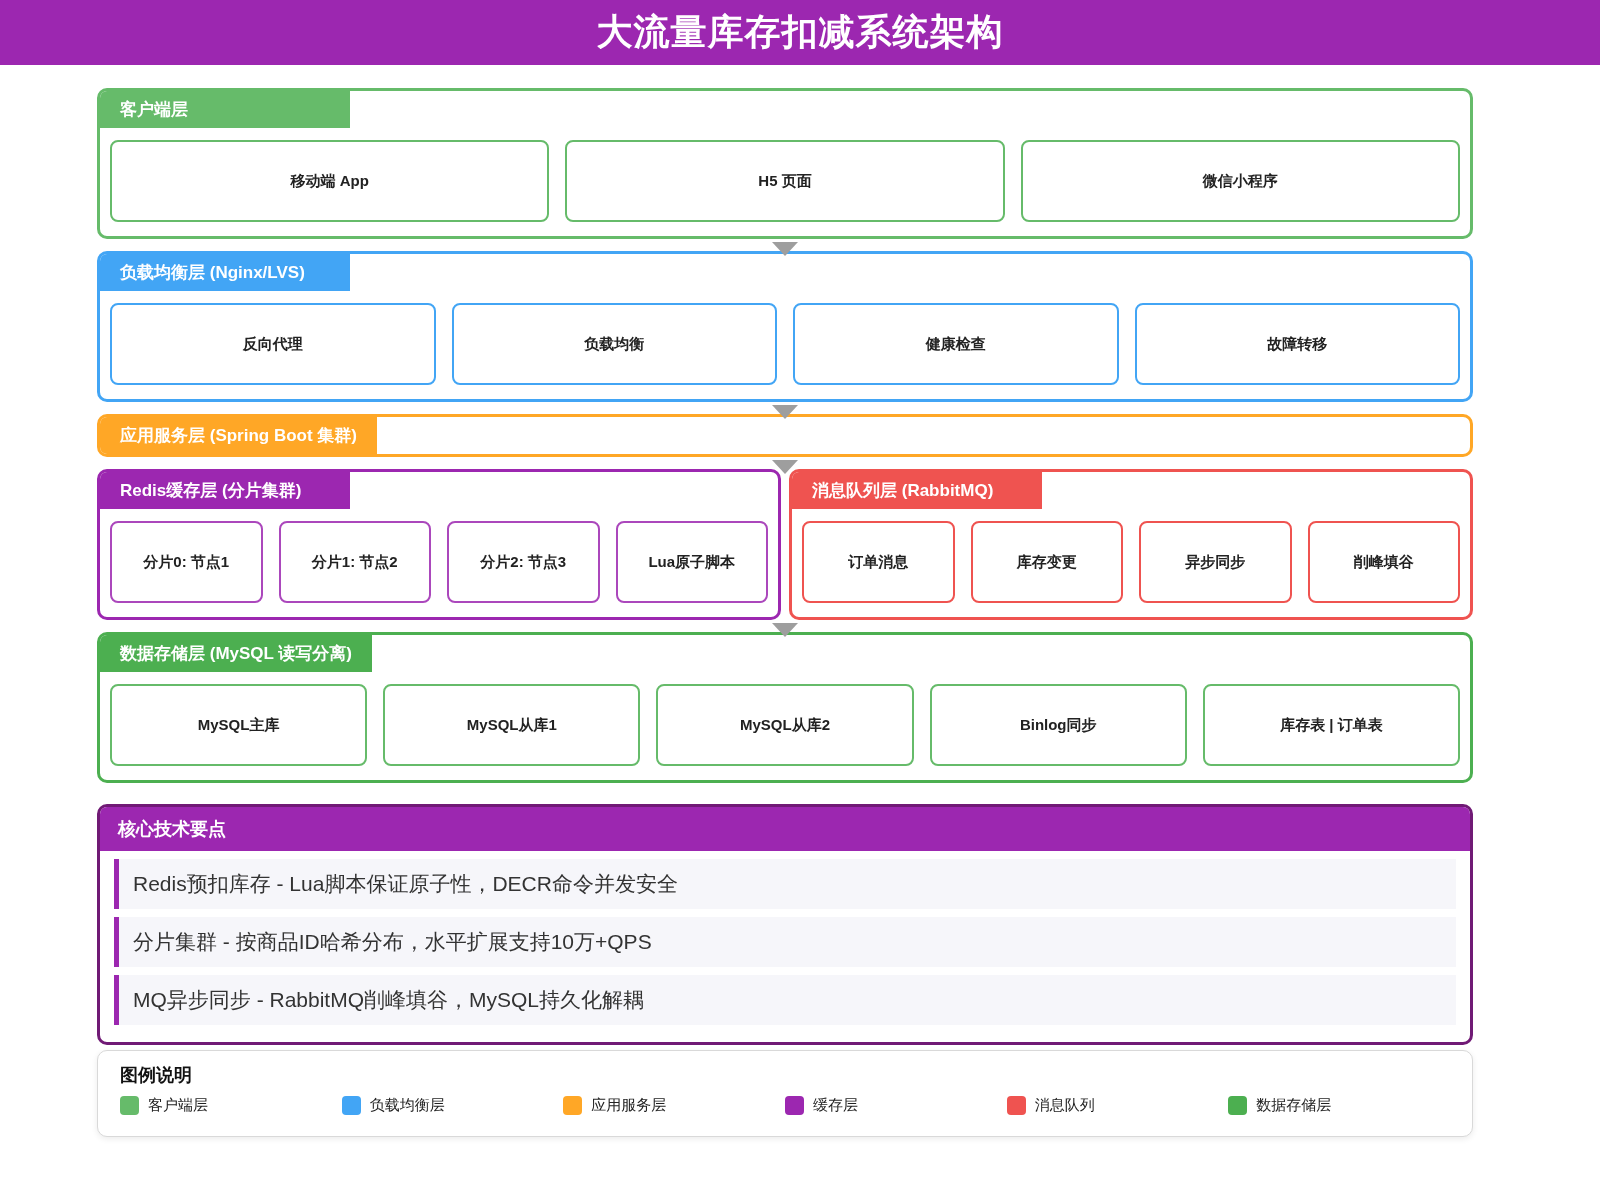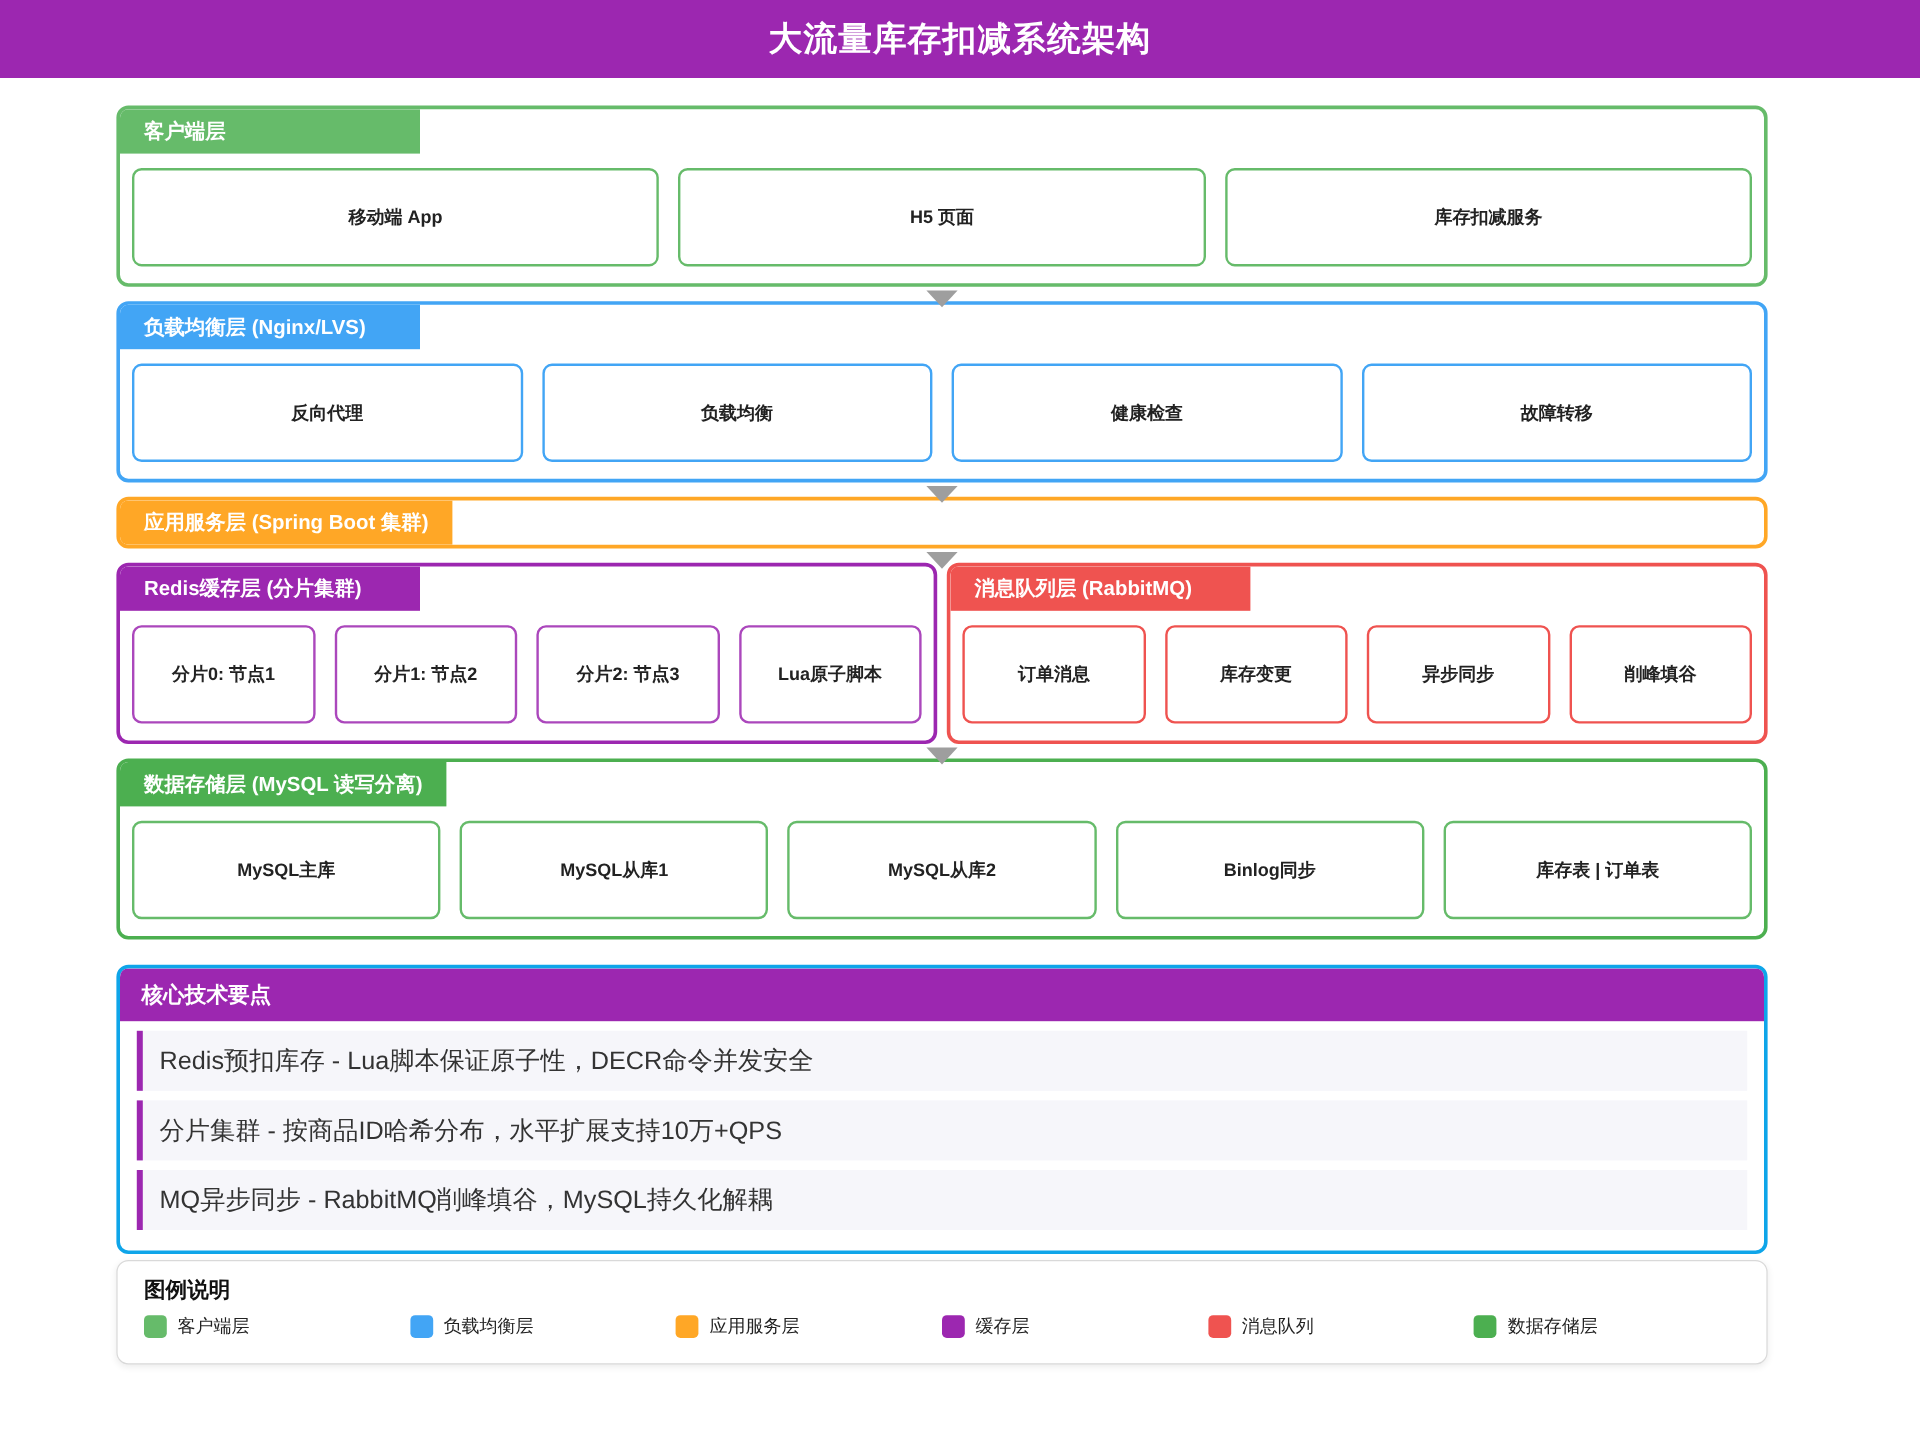--- a/index.html
+++ b/index.html
@@ -5,21 +5,21 @@
   html,body{margin:0;padding:0;}
   body{
     width:1600px;height:1200px;overflow:hidden;background:#ffffff;
     font-family:"Liberation Sans","DejaVu Sans",sans-serif;
     -webkit-font-smoothing:antialiased;
   }
   .topbar{
     height:65px;background:#9C27B0;color:#fff;
     display:flex;align-items:center;justify-content:center;
   }
-  .topbar h1{margin:0;font-size:28px;font-weight:bold;letter-spacing:1px;}
+  .topbar h1{margin:0;font-size:36px;font-weight:bold;letter-spacing:1px;}
   .main{width:1376px;margin-left:97px;padding-top:23px;}
 
   
   .layer{
     border:3px solid var(--c,#888);border-radius:10px;background:#fff;
     margin-bottom:12px;overflow:hidden;
   }
   .tab{
     display:inline-block;background:var(--c,#888);color:#fff;
     font-weight:bold;font-size:17px;line-height:21px;
@@ -38,21 +38,21 @@
   
   .arrow-wrap{height:0;position:relative;z-index:5;}
   .arrow{
     position:absolute;left:50%;transform:translateX(-50%);top:-9px;
     width:0;height:0;border-left:13px solid transparent;
     border-right:13px solid transparent;border-top:14px solid #9E9E9E;
   }
 
   
   .tech{
-    border:3px solid #0ea5e9;border-radius:10px;overflow:hidden;
+    border:3px solid #701a75;border-radius:10px;overflow:hidden;
     margin-top:21px;background:#fff;padding-bottom:14px;
   }
   .tech-header{
     background:#9C27B0;color:#fff;font-weight:bold;font-size:18px;
     padding:10px 18px;
   }
   .tech-item{
     margin:8px 14px 3px;background:#f6f6fa;border-left:5px solid #9C27B0;
     padding:11px 14px;font-size:21px;color:#333;
   }
@@ -75,21 +75,21 @@
   <h1>大流量库存扣减系统架构</h1>
 </header>
 
 <div class="main">
 
   <section class="layer" style="--c: #66BB6A;">
     <div class="tab">客户端层</div>
     <div class="row">
         <div class="box">移动端 App</div>
         <div class="box">H5 页面</div>
-        <div class="box">库存扣减服务</div>
+        <div class="box">微信小程序</div>
       </div>
   </section>
   <div class="arrow-wrap">
       <div class="arrow"></div>
     </div>
 
   <section class="layer" style="--c: #42A5F5;">
     <div class="tab">负载均衡层 (Nginx/LVS)</div>
     <div class="row">
         <div class="box">反向代理</div>

